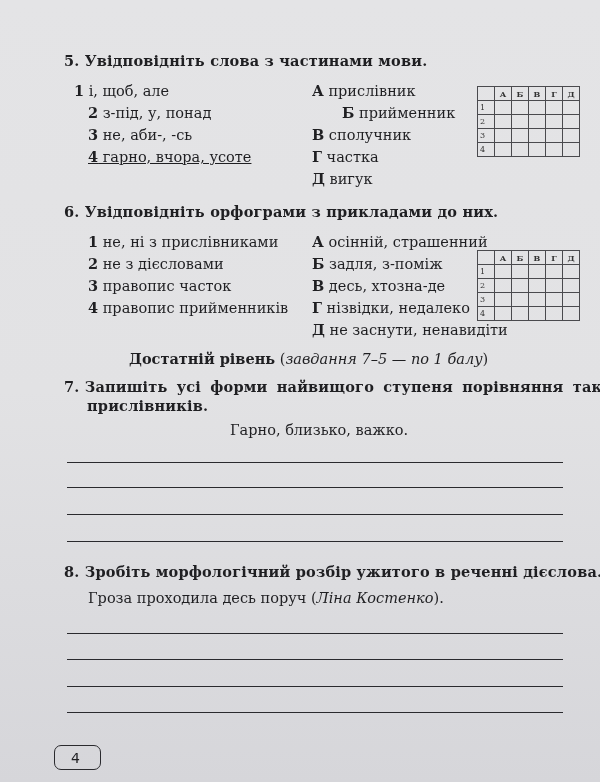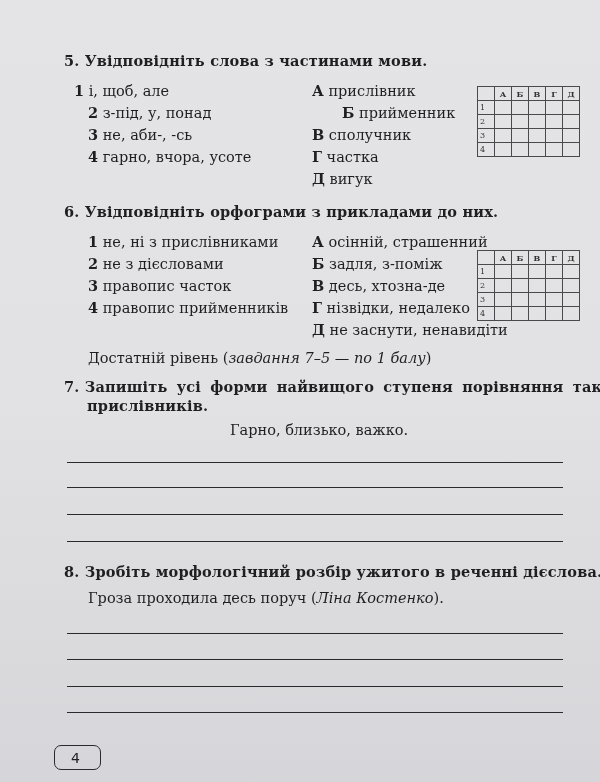--- a/index.html
+++ b/index.html
@@ -23,21 +23,21 @@
     border: 1px solid #4a4a4e; width: 16px; height: 13px; padding: 0;
     text-align: center; vertical-align: middle; line-height: 10px;
   }
   .grid td.rh { width: 14px; text-align: left; padding-left: 2px; }
   .grid td.hd { font-weight: bold; }
   .line {
     position: absolute; left: 67px; width: 496px; height: 0;
     border-top: 1.3px solid #2a2a2e;
   }
   .level { font-size: 14.5px; }
-  .level b { font-weight: normal; }
+  .level b { font-weight: bold; margin-left: 41px; }
   .level i { font-style: italic; }
   .example { font-size: 14.5px; }
   .page-num {
     position: absolute; left: 54px; top: 745px; width: 47px; height: 25px;
     border: 1.5px solid #2a2a2e; border-radius: 7px;
     font-family: "DejaVu Sans", "Liberation Sans", sans-serif;
     font-size: 14px; line-height: 25px; padding-left: 16px; box-sizing: border-box;
   }
 </style>
 </head>
@@ -46,21 +46,21 @@
 <div class="page">
 
   <div class="abs task-title" style="left:64px; top:52px;">
     <span>5.</span>
     <span>Увідповідніть слова з частинами мови.</span>
   </div>
 
   <div class="abs item" style="left:74px; top:82px;"><b>1</b><span> і, щоб, але</span></div>
   <div class="abs item" style="left:88px; top:104px;"><b>2</b><span> з-під, у, понад</span></div>
   <div class="abs item" style="left:88px; top:126px;"><b>3</b><span> не, аби-, -сь</span></div>
-  <div class="abs item" style="left:88px; top:148px;"><b>4</b><span> гарно, вчора, усоте</span></div>
+  <div class="abs item" style="left:88px; top:148px;text-decoration:underline;"><b>4</b><span> гарно, вчора, усоте</span></div>
 
   <div class="abs item" style="left:312px; top:82px;"><b>А</b><span> прислівник</span></div>
   <div class="abs item" style="left:312px; top:104px;margin-left:30px;"><b>Б</b><span> прийменник</span></div>
   <div class="abs item" style="left:312px; top:126px;"><b>В</b><span> сполучник</span></div>
   <div class="abs item" style="left:312px; top:148px;"><b>Г</b><span> частка</span></div>
   <div class="abs item" style="left:312px; top:170px;"><b>Д</b><span> вигук</span></div>
 
   <table class="grid" style="left:477px; top:86px;">
     <tbody>
         <tr>

